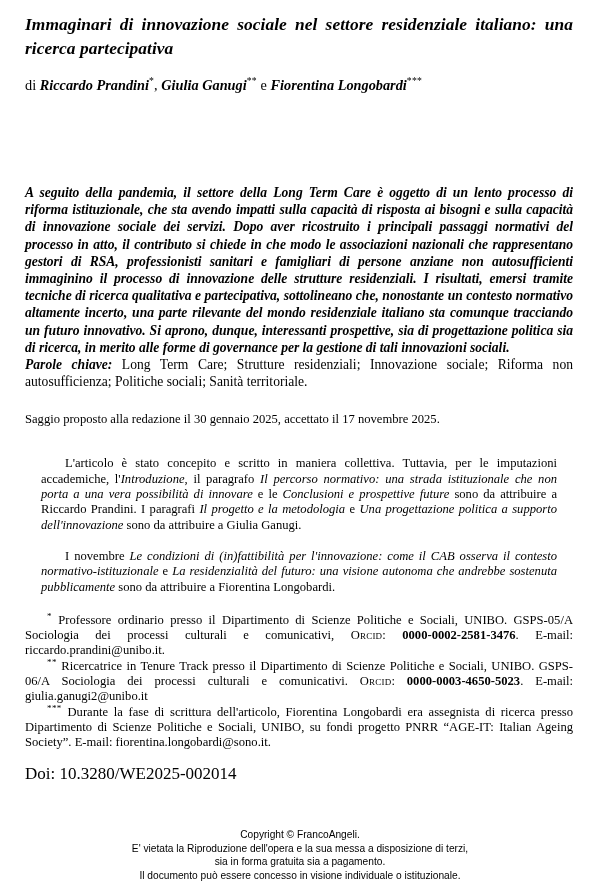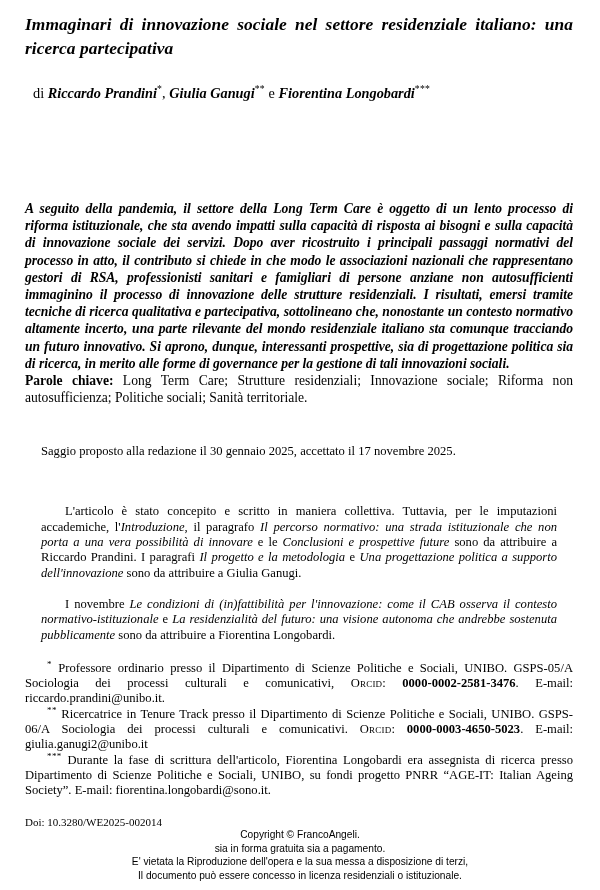--- a/index.html
+++ b/index.html
@@ -34,21 +34,21 @@
     text-align-last: left;
     margin: 0;
     padding-top: 13px;
     letter-spacing: 0.05px;
   }
 
   
   .byline {
     font-size: 14.3px;
     line-height: 18px;
-    margin: 8px;
+    margin: 0;
     padding-top: 16px;
     white-space: nowrap;
   }
   .byline .au {
     font-style: italic;
     font-weight: bold;
   }
   .byline .di { font-style: normal; font-weight: normal; }
   sup.ast {
     font-size: 0.68em;
@@ -73,27 +73,27 @@
     letter-spacing: -0.02px;
   }
   .keywords {
     font-size: 13.6px;
     line-height: 17.2px;
     text-align: justify;
     text-align-last: left;
     margin: 0;
     font-style: normal;
   }
-  .keywords b { font-weight: bold; }
+  .keywords b { font-weight: bold; font-style: italic; }
 
   
   .submission {
     font-size: 12.6px;
     line-height: 16px;
-    margin: 16px;
+    margin: 0;
     padding-top: 21px;
   }
 
   
   .notes {
     padding-top: 13px;
   }
   .note-p {
     font-size: 12.6px;
     line-height: 15.3px;
@@ -130,21 +130,21 @@
 
   
   .journal {
     font-size: 12.8px;
     line-height: 16px;
     margin: 0;
     padding-top: 22px;
   }
   .journal i { font-style: italic; }
   .doi {
-    font-size: 11px;
+    font-size: 17px;
     line-height: 16px;
     margin: 0;
     padding-top: 16px;
   }
 
   
   .copyright {
     position: absolute;
     left: 0;
     right: 0;
@@ -187,18 +187,18 @@
     <p class="fn"><span class="marker">**</span> <span>Ricercatrice in Tenure Track presso il Dipartimento di Scienze Politiche e Sociali, UNIBO. GSPS-06/A Sociologia dei processi culturali e comunicativi. </span><span class="smallcaps">Orcid</span><span>: </span><b>0000-0003-4650-5023</b><span>. E-mail: giulia.ganugi2@unibo.it</span></p>
 
     <p class="fn"><span class="marker">***</span> <span>Durante la fase di scrittura dell'articolo, Fiorentina Longobardi era assegnista di ricerca presso Dipartimento di Scienze Politiche e Sociali, UNIBO, su fondi progetto PNRR “AGE-IT: Italian Ageing Society”. E-mail: fiorentina.longobardi@sono.it.</span></p>
   </div>
 
 
   <p class="doi">Doi: 10.3280/WE2025-002014</p>
 
   <div class="copyright">
     <div>Copyright © FrancoAngeli.</div>
+    <div>E' vietata la Riproduzione dell'opera e la sua messa a disposizione di terzi,</div>
     <div>sia in forma gratuita sia a pagamento.</div>
-    <div>E' vietata la Riproduzione dell'opera e la sua messa a disposizione di terzi,</div>
-    <div>Il documento può essere concesso in licenza residenziali o istituzionale.</div>
+    <div>Il documento può essere concesso in visione individuale o istituzionale.</div>
   </div>
 
 </div>
 
 </body></html>

